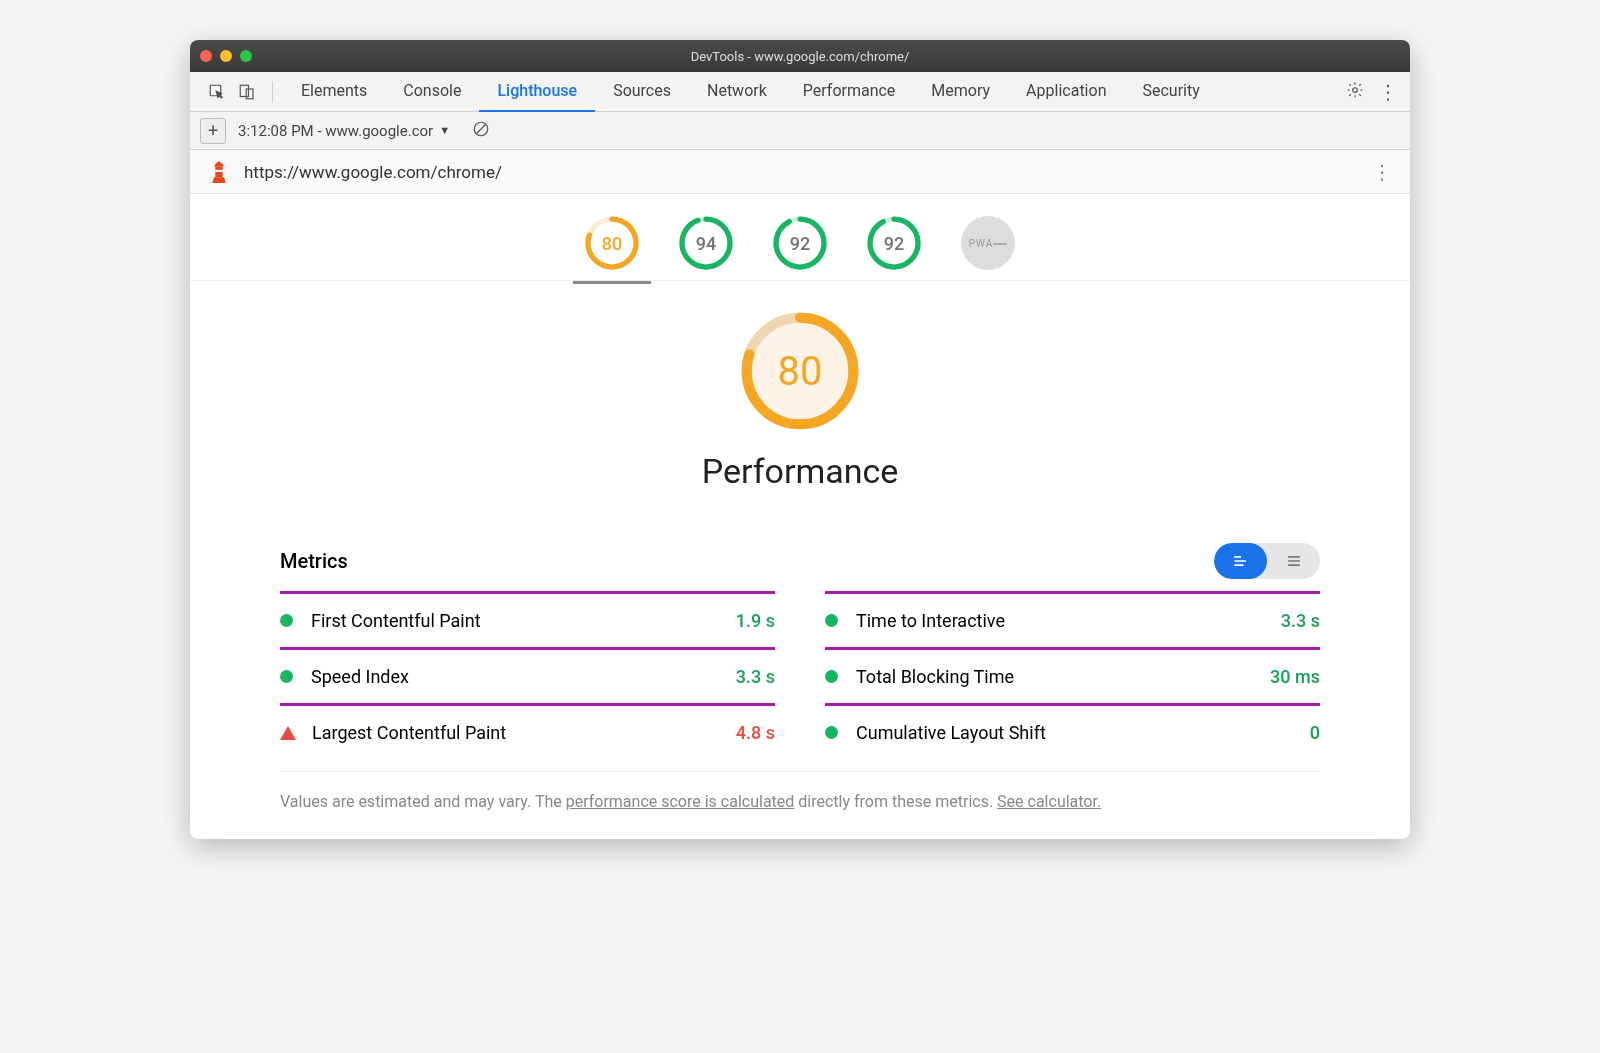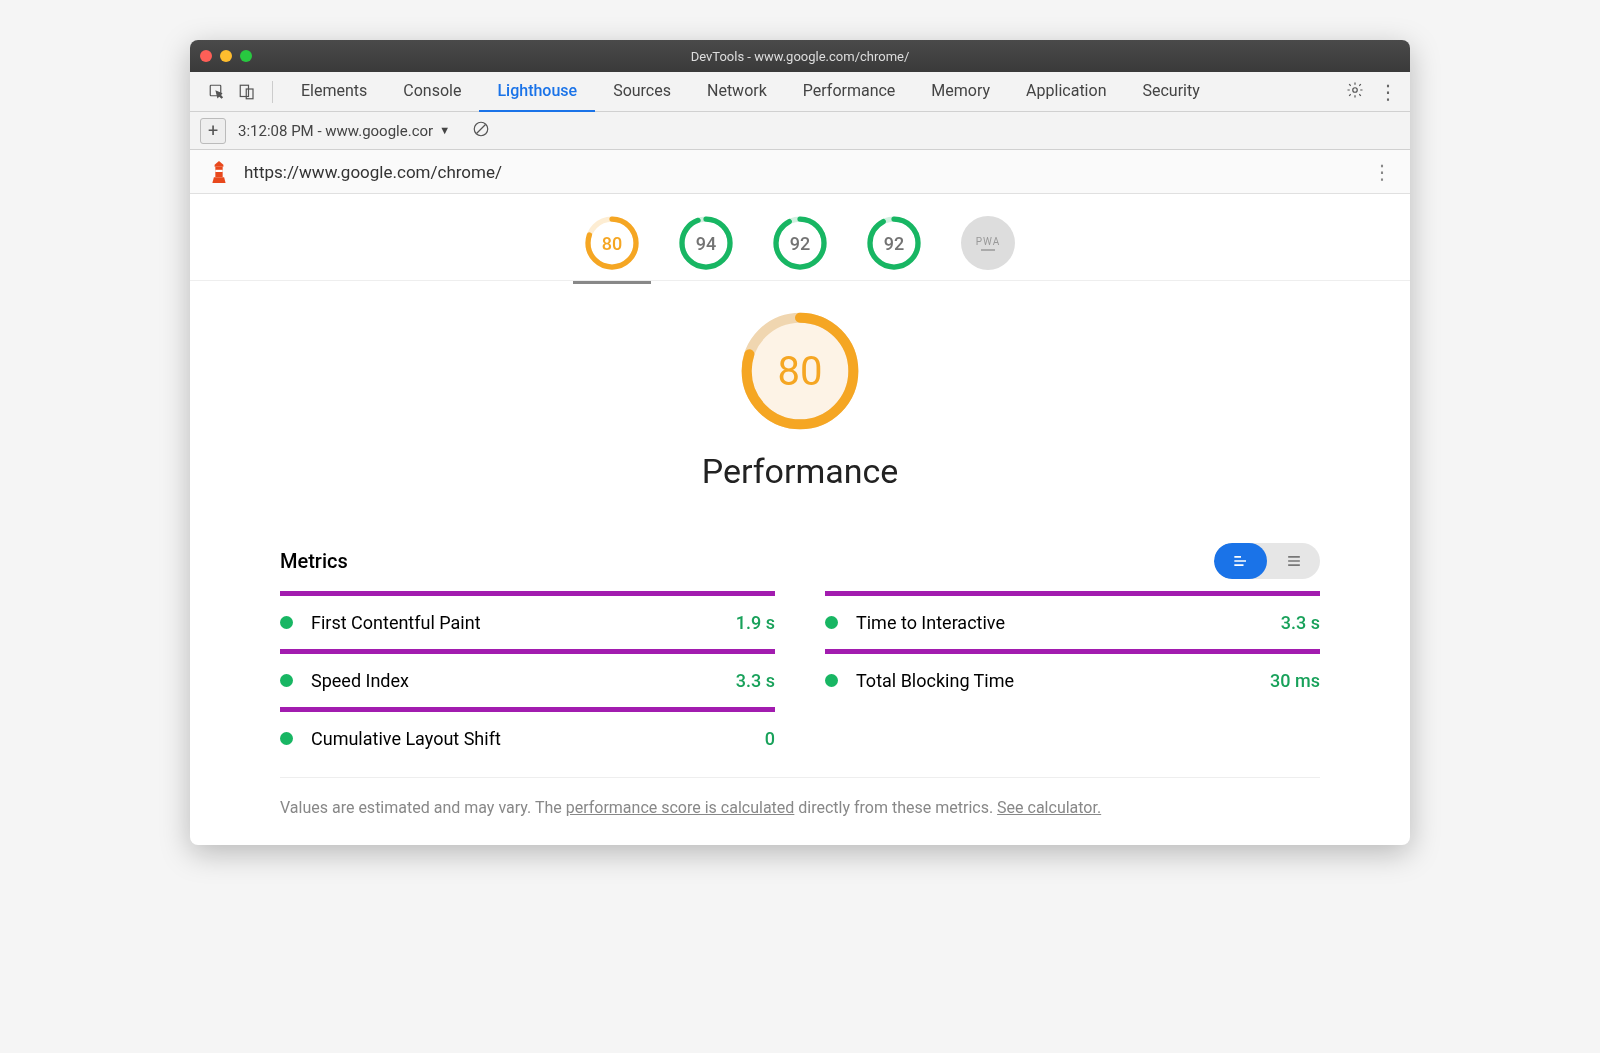--- a/index.html
+++ b/index.html
@@ -32,39 +32,39 @@
 .lh-logo { width:22px; height:22px; margin-right:14px; }
 .urlbar .rt { margin-left:auto; color:#888; font-size:20px; }
 
 
 .gauges { display:flex; justify-content:center; gap:40px; padding:22px 0 10px; border-bottom:1px solid #eee; }
 .gauge { position:relative; width:54px; height:54px; }
 .gauge.selected::after{ content:""; position:absolute; left:-12px; right:-12px; bottom:-14px; height:3px; background:#888; }
 .gauge svg { width:54px; height:54px; transform:rotate(-90deg); }
 .gauge .num { position:absolute; inset:0; display:flex; align-items:center; justify-content:center; font-size:18px; font-weight:500; }
 .g-orange .num{color:#f5a623;} .g-green .num{color:#737373;}
-.g-pwa{ width:54px; height:54px; background:#ddd; border-radius:50%; display:flex; flex-direction:column; align-items:center; justify-content:center; color:#999; font-size:11px; }
+.g-pwa{ width:54px; height:54px; background:#ddd; border-radius:50%; display:flex; align-items:center; justify-content:center; color:#999; font-size:11px; }
 
 
 .big { text-align:center; padding:30px 0 16px; }
 .bg-ring{ position:relative; width:120px; height:120px; margin:0 auto 20px; }
 .bg-ring svg{ width:120px; height:120px; transform:rotate(-90deg); }
 .bg-ring .num{ position:absolute; inset:0; display:flex; align-items:center; justify-content:center; font-size:40px; color:#f5a623; }
 .bg-ring .fill{ position:absolute; inset:8px; border-radius:50%; background:#fdf3e6; }
 .big h1{ font-size:34px; font-weight:400; color:#222; }
 
 
 .content{ padding:0 90px 28px; }
 .met-hdr{ display:flex; align-items:center; justify-content:space-between; margin:36px 0 12px;gap:20px; }
 .met-hdr h2{ font-size:20px; font-weight:500; }
 .toggle{ display:flex; background:#e6e6e6; border-radius:24px; overflow:hidden; width:106px; height:36px; }
 .toggle div{ flex:1; display:flex; align-items:center; justify-content:center; }
 .toggle .on{ background:#1a73e8; color:#fff; border-radius:24px; }
 .metric-grid{ display:grid; grid-template-columns:1fr 1fr; column-gap:50px; }
-.metric{ display:flex; align-items:center; padding:16px 0; border-top:5px solid #a21caf; font-size:18px; }
+.metric{ display:flex; align-items:center; padding:16px 0; border-top:3px solid #a21caf; font-size:18px; }
 .metric .dot{ width:13px; height:13px; border-radius:50%; margin-right:18px; flex-shrink:0; }
 .metric .tri{ width:0; height:0; border-left:8px solid transparent; border-right:8px solid transparent; border-bottom:14px solid #e74c3c; margin-right:16px; flex-shrink:0; }
 .dot.green{background:#18b663;}
 .metric .val{ margin-left:auto; font-weight:500; }
 .val.green{color:#18a15a;} .val.red{color:#e74c3c;}
 .footnote{ font-size:16px; color:#888; border-top:1px solid #eee; padding-top:20px; margin-top:12px; }
 .footnote u{ text-decoration:underline; }
 
 svg.icon{ width:18px; height:18px; stroke:#555; fill:none; stroke-width:1.6; }
 </style>
@@ -213,20 +213,25 @@
           <div class="dot green"></div>
           <span>Speed Index</span>
           <span class="val green">3.3 s</span>
         </div>
         <div class="metric">
           <div class="dot green"></div>
           <span>Total Blocking Time</span>
           <span class="val green">30 ms</span>
         </div>
         <div class="metric">
+          <div class="tri"></div>
+          <span>Largest Contentful Paint</span>
+          <span class="val red">4.8 s</span>
+        </div>
+        <div class="metric">
           <div class="dot green"></div>
           <span>Cumulative Layout Shift</span>
           <span class="val green">0</span>
         </div>
       </div>
 
     <div class="footnote">
       <span>Values are estimated and may vary. The </span><u>performance score is calculated</u><span> directly from these metrics. </span><u>See calculator.</u>
     </div>
   </div>

